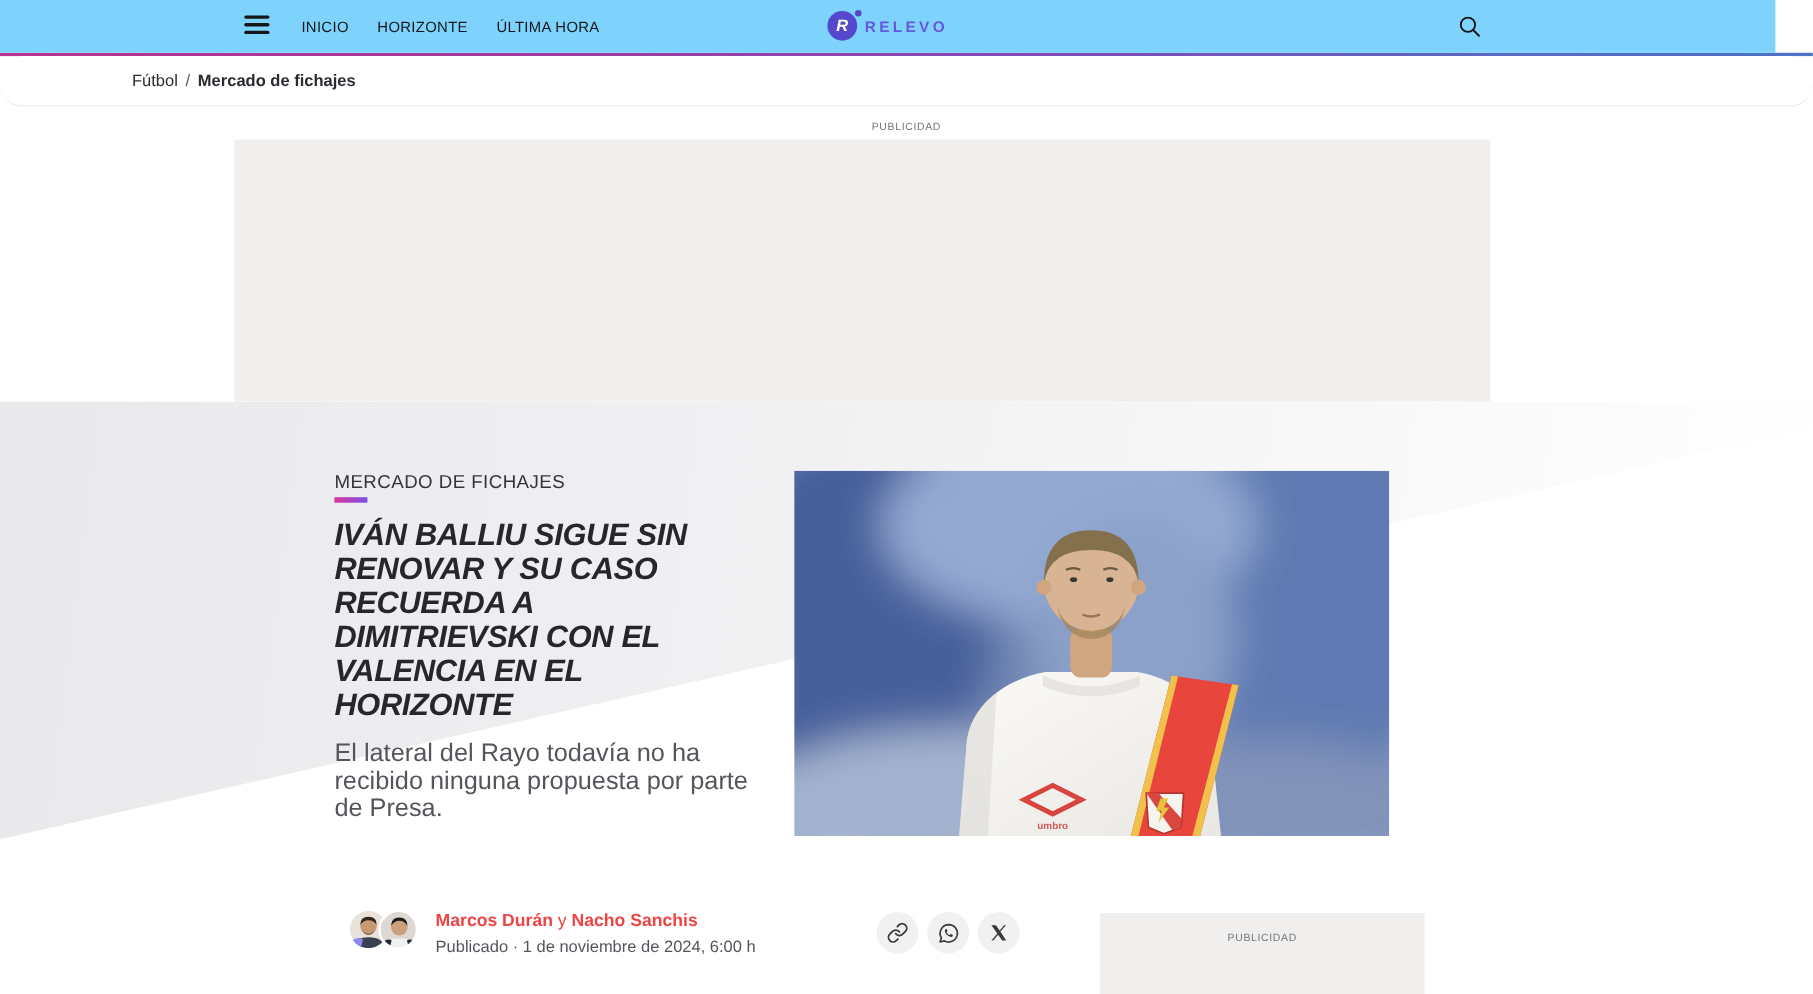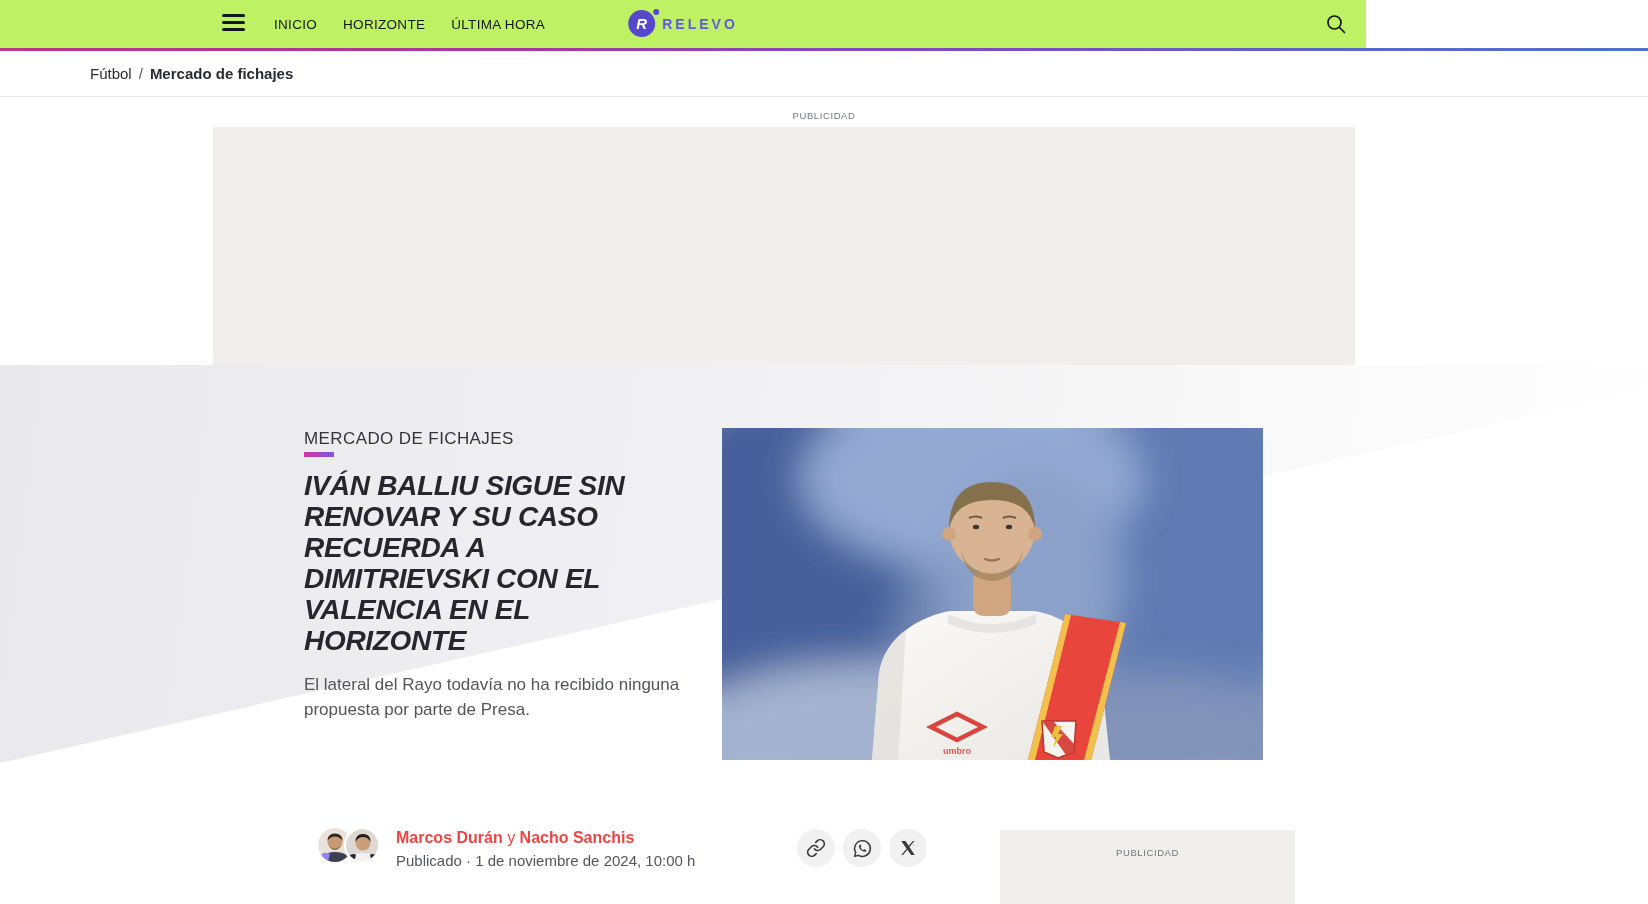--- a/index.html
+++ b/index.html
@@ -1,55 +1,55 @@
 <!DOCTYPE html>
 <html><head>
 <meta charset="utf-8">
 <style>
   * { margin:0; padding:0; box-sizing:border-box; }
   html,body { width:1648px; height:904px; overflow:hidden; background:#fff;
     font-family:"Liberation Sans", sans-serif; color:#1d1e22; }
 
   
-  .header { position:absolute; top:0; left:0; width:1366px; height:48px; background:#bef264; z-index:5; }
+  .header { position:absolute; top:0; left:0; width:1614px; height:48px; background:#7dd3fc; z-index:5; }
   .hamburger { position:absolute; left:222px; top:14px; width:23px; height:20px; cursor:pointer; }
   .hamburger span { display:block; height:2.6px; background:#15161a; border-radius:2px; margin-bottom:4.4px; }
   .nav { position:absolute; left:274px; top:0; height:48px; display:flex; align-items:center; gap:26px; }
   .nav a { font-size:13.5px; letter-spacing:.3px; color:#15161a; text-decoration:none; font-weight:500; cursor:pointer; }
   .logo { position:absolute; left:50%; top:10px; transform:translateX(-50%); display:flex; align-items:center; gap:7px; cursor:pointer; }
   .logo-mark { position:relative; width:27px; height:27px; background:#5548cf; border-radius:50%; display:flex; align-items:center; justify-content:center; }
   .logo-mark b { color:#fff; font-style:italic; font-size:15px; font-weight:800; }
   .logo-dot { position:absolute; top:-1px; right:-4px; width:6px; height:6px; background:#5548cf; border-radius:50%; }
   .logo-word { font-size:14px; font-weight:700; letter-spacing:3px; color:#6558dd; }
   .search-btn { position:absolute; left:1325px; top:13px; width:22px; height:22px; cursor:pointer; }
   .grad-line { position:absolute; top:48px; left:0; width:1648px; height:3px;
     background:linear-gradient(90deg,#b8348f 0%,#a23aa0 30%,#7e4cba 60%,#5a68c2 82%,#4a74c6 100%); }
 
   
   .breadcrumb { position:absolute; top:51px; left:0; width:1648px; height:46px; background:#fff;
-    border-bottom:1px solid #e8e8ea; display:flex; align-items:center; padding-left:90px; font-size:15px; }
+    border-bottom:1px solid #e8e8ea; display:flex; align-items:center; padding-left:120px; font-size:15px;border-radius:21px; }
   .breadcrumb .sec { color:#2a2b31; cursor:pointer; text-decoration:none; }
   .breadcrumb .sep { color:#55565c; margin:0 7px; }
   .breadcrumb .cur { font-weight:700; color:#2a2b31; cursor:pointer; text-decoration:none; }
 
   
   .ad-label { font-size:9.5px; letter-spacing:.6px; color:#71757c; }
   .ad-top-label { position:absolute; top:110px; left:0; width:1648px; text-align:center; }
   .ad-top-box { position:absolute; top:127px; left:213px; width:1142px; height:238px; background:#f0efee; }
 
   
   .hero-bg { position:absolute; top:365px; left:0; width:1648px; height:398px;
     background:linear-gradient(97deg,#e9e9eb 0%,#f0f0f2 40%,#f8f8f9 72%,#ffffff 100%);
     clip-path:polygon(0 0,100% 0,100% 6%,0 100%); }
   .kicker { position:absolute; top:429px; left:304px; font-size:17px; letter-spacing:.4px; color:#33343a; }
   .kicker-bar { position:absolute; top:452px; left:304px; width:30px; height:5px;
     background:linear-gradient(90deg,#d8359b,#7a52e8); }
   .headline { position:absolute; top:470px; left:304px; width:338px; font-size:28px; line-height:31px;
     font-weight:800; font-style:italic; letter-spacing:-.3px; color:#26262c; text-transform:uppercase; }
-  .subtitle { position:absolute; top:672px; left:304px; width:380px; font-size:17px; line-height:25px; color:#54555b; }
+  .subtitle { position:absolute; top:672px; left:304px; width:380px; font-size:23px; line-height:25px; color:#54555b; }
 
   
   .figure { position:absolute; top:428px; left:722px; width:541px; height:332px; overflow:hidden; }
   .figure svg { display:block; }
   .cap-wrap { position:absolute; left:0; bottom:0; width:100%; height:54px;
     background:linear-gradient(180deg,rgba(15,15,20,0) 0%,rgba(15,15,20,.72) 60%);
     display:flex; align-items:flex-end; padding:0 0 8px 14px; }
   .cap { color:#fff; font-size:13px; font-weight:700; }
   .credit { color:#e9e9e9; font-size:13px; font-weight:700; margin-left:18px; }
 
@@ -188,21 +188,21 @@
       <circle cx="17" cy="17" r="17" fill="#ded8d2"></circle>
       <path d="M3 34 Q3 24 17 24 Q31 24 31 34 Z" fill="#f2f1ef"></path>
       <path d="M2 34 L4 26 Q8 24 10 26 L8 34 Z" fill="#23283a"></path>
       <path d="M32 34 L30 26 Q26 24 24 26 L26 34 Z" fill="#23283a"></path>
       <circle cx="17" cy="14" r="7.5" fill="#caa07c"></circle>
       <path d="M9.5 13 Q9.5 5 17 5 Q24.5 5 24.5 13 Q22 8 17 8 Q12 8 9.5 13 Z" fill="#1f1b18"></path>
     </svg>
   </span>
 </div>
 <div class="names"><b>Marcos Durán</b><span> y </span><b>Nacho Sanchis</b></div>
-<div class="published">Publicado · 1 de noviembre de 2024, 10:00 h</div>
+<div class="published">Publicado · 1 de noviembre de 2024, 6:00 h</div>
 
 <div class="share">
   <button class="share-btn">
     <svg width="20" height="20" viewBox="0 0 24 24" fill="none" stroke="#3a3a3a" stroke-width="2" stroke-linecap="round" stroke-linejoin="round">
       <path d="M10 13a5 5 0 0 0 7.54.54l3-3a5 5 0 0 0-7.07-7.07l-1.72 1.71"></path>
       <path d="M14 11a5 5 0 0 0-7.54-.54l-3 3a5 5 0 0 0 7.07 7.07l1.71-1.71"></path>
     </svg>
   </button>
   <button class="share-btn">
     <svg width="21" height="21" viewBox="0 0 24 24">

